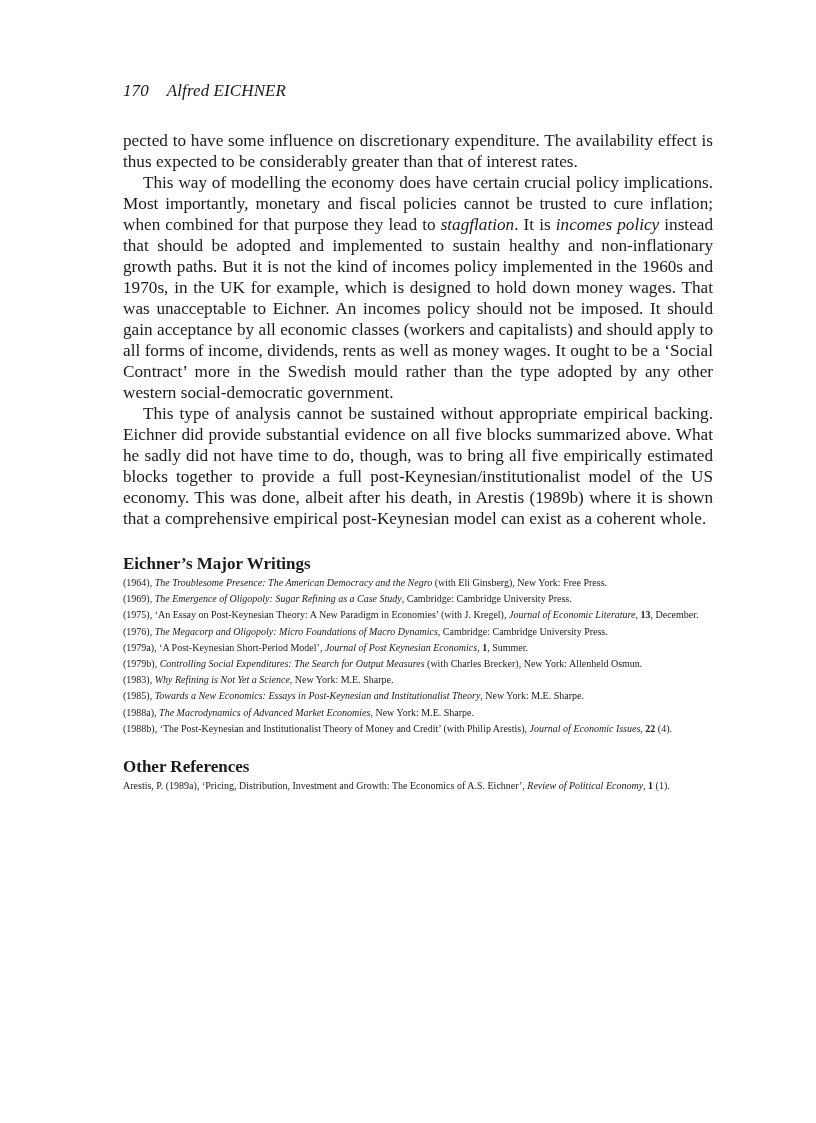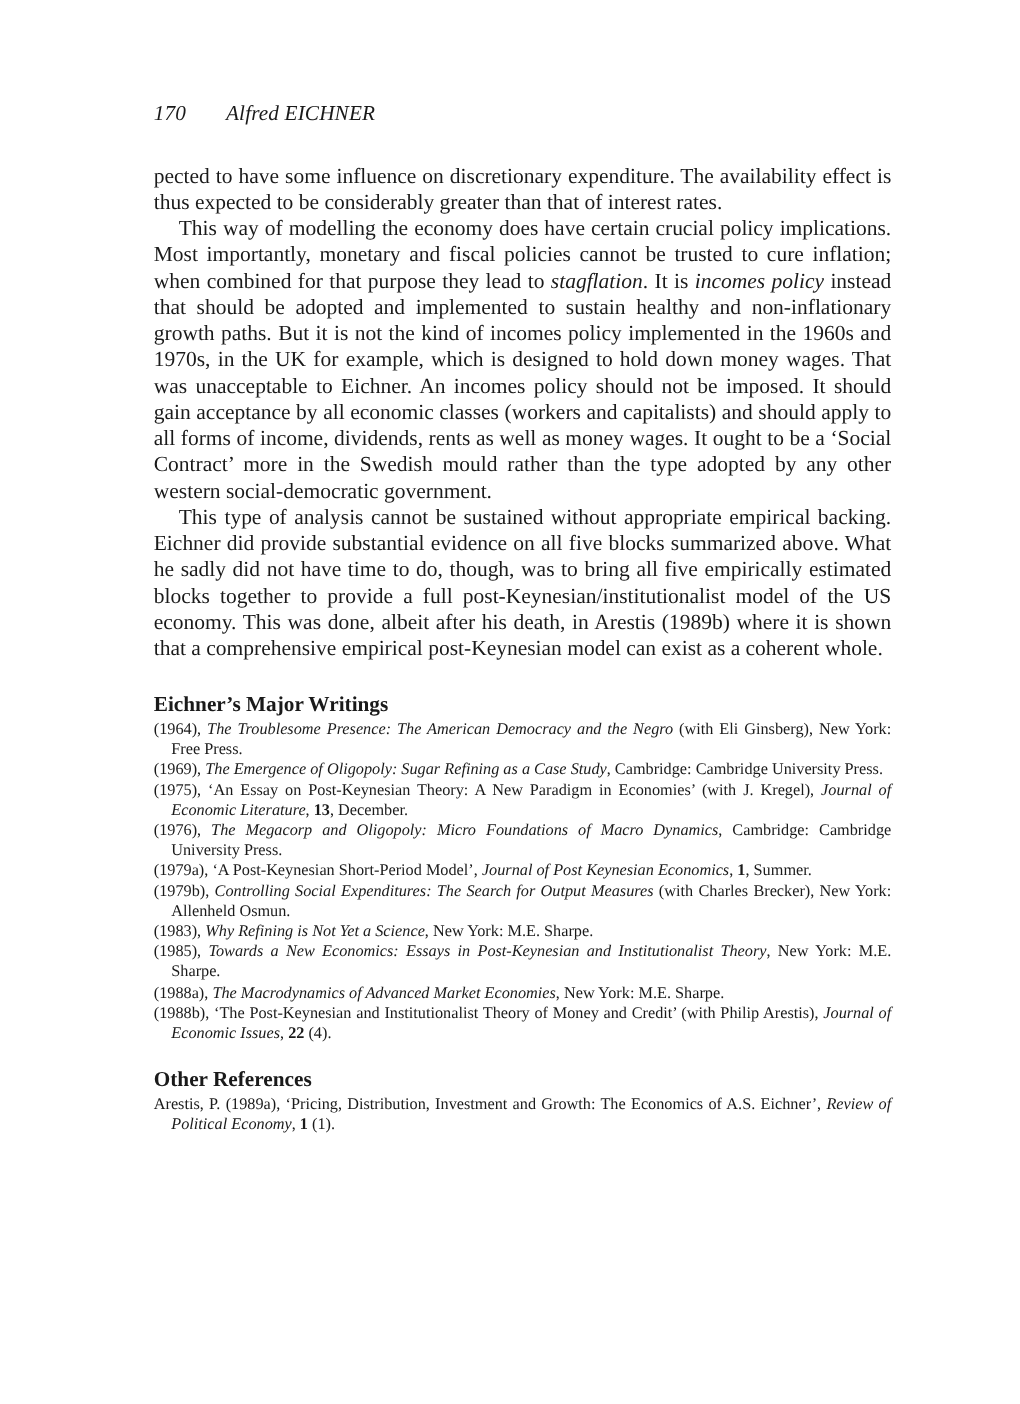--- a/index.html
+++ b/index.html
@@ -1,26 +1,26 @@
 <!DOCTYPE html>
 <html><head>
 <meta charset="utf-8">
 <style>
   html, body { margin: 0; padding: 0; background: #ffffff; }
   body { width: 816px; height: 1123px; position: relative; overflow: hidden; color: #1a1a1a; font-family: "Liberation Serif", "DejaVu Serif", serif; }
   .page { position: absolute; left: 123px; top: 80px; width: 590px; }
   .running-head { font-style: italic; font-size: 17px; line-height: 22px; height: 22px; margin: 0 0 28px 0; letter-spacing: 0.1px; }
-  .running-head .pg { margin-right: 32px; }
+  .running-head .pg { margin-right: 18px; }
   .body p { margin: 0; font-size: 17.2px; line-height: 21px; text-align: justify; hyphens: manual; }
   .body p.indent { text-indent: 20px; }
   h2 { font-size: 17px; font-weight: bold; margin: 0; line-height: 22px; }
   h2.writings { margin-top: 24px; }
   h2.refs { margin-top: 19px; }
   .ref-list { margin: 0; padding: 0; list-style: none; }
-  .ref-list li { font-size: 13px; line-height: 16.2px; text-align: justify; padding-left: 14px; text-indent: -14px; margin: 0; }
+  .ref-list li { font-size: 10px; line-height: 16.2px; text-align: justify; padding-left: 14px; text-indent: -14px; margin: 0; }
   i { font-style: italic; }
   b { font-weight: bold; }
 </style>
 </head>
 <body>
 
 <div class="page">
   <div class="running-head">
     <span class="pg">170</span><span>Alfred EICHNER</span>
   </div>

